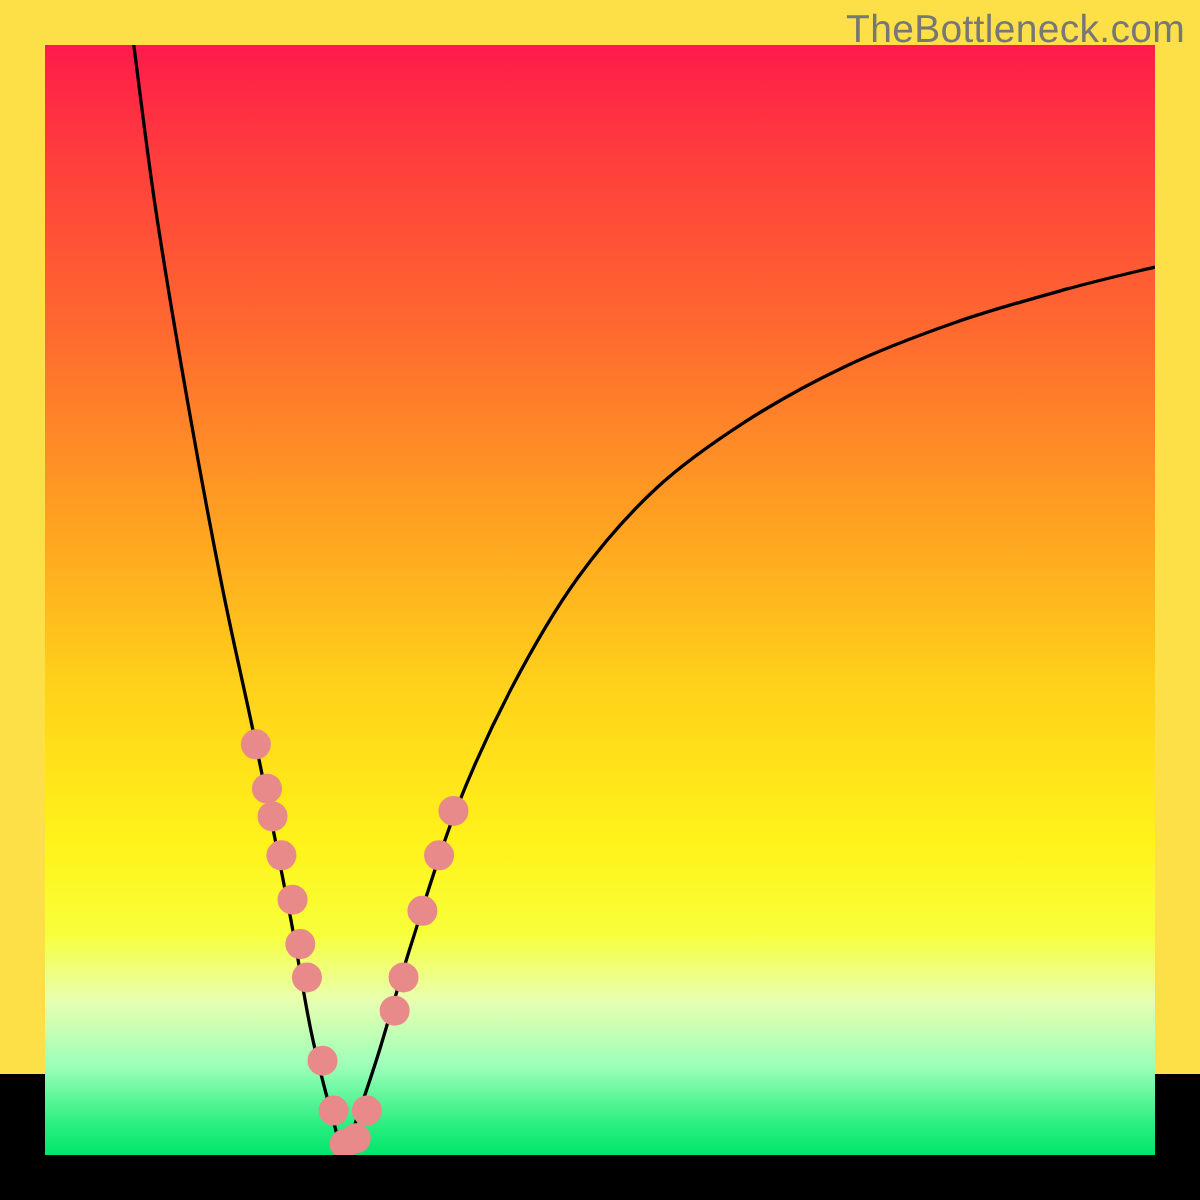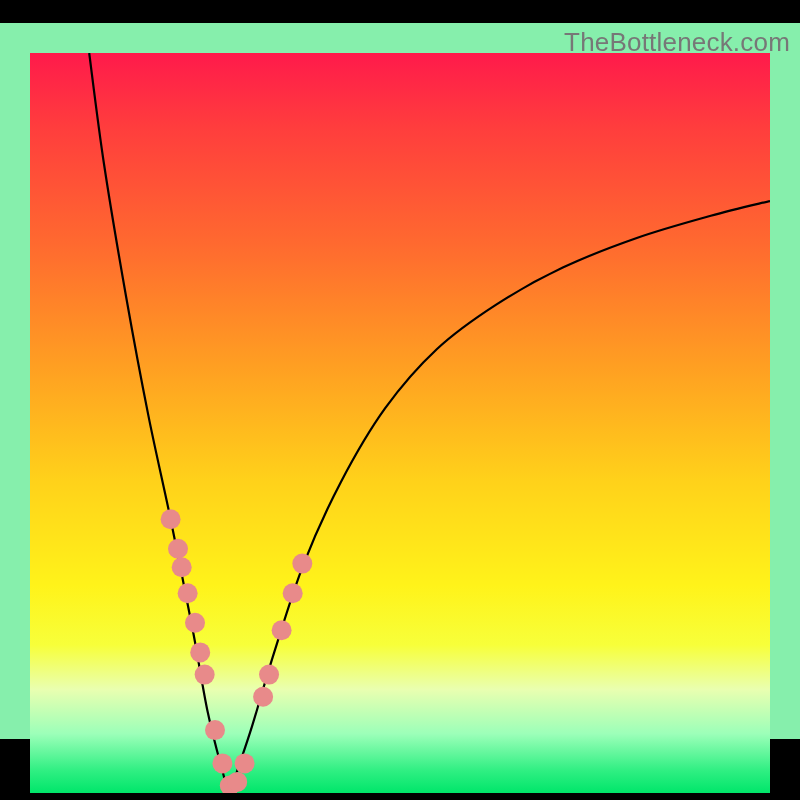--- a/index.html
+++ b/index.html
@@ -10,22 +10,21 @@
     overflow: hidden;
     background: #000;
     font-family: Arial, Helvetica, sans-serif;
   }
   .frame {
     position: absolute;
     left: 0;
     top: 0;
     width: 800px;
     height: 716px;
-    background: #86efac;
-    margin-top: 23px;
+    background: #fde047;
   }
   .plot-area {
     position: absolute;
     left: 30px;
     top: 30px;
     width: 740px;
     height: 740px;
     background: linear-gradient(to bottom,
       #ff1a4b 0%,
       #ff3d3d 10%,

